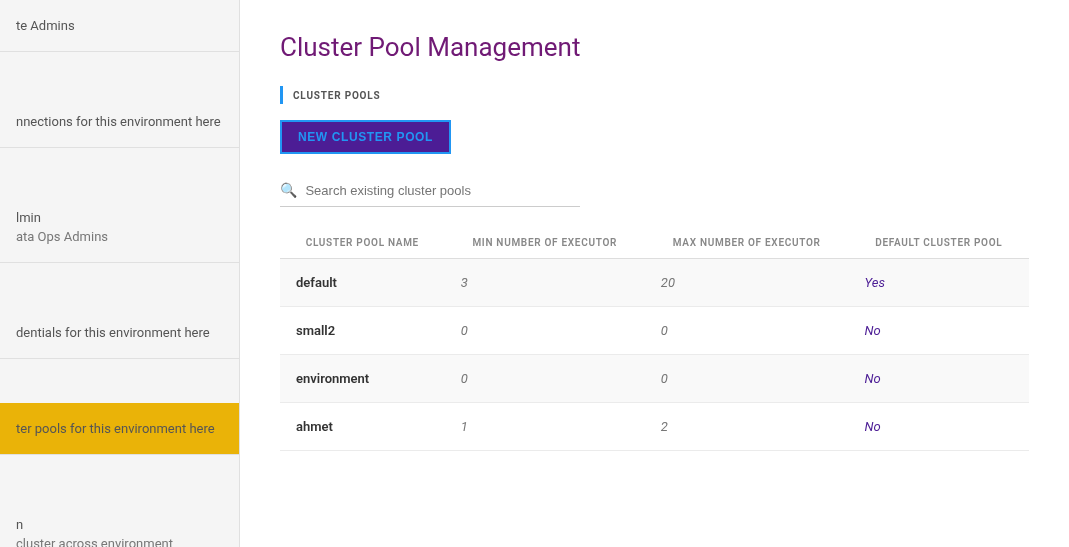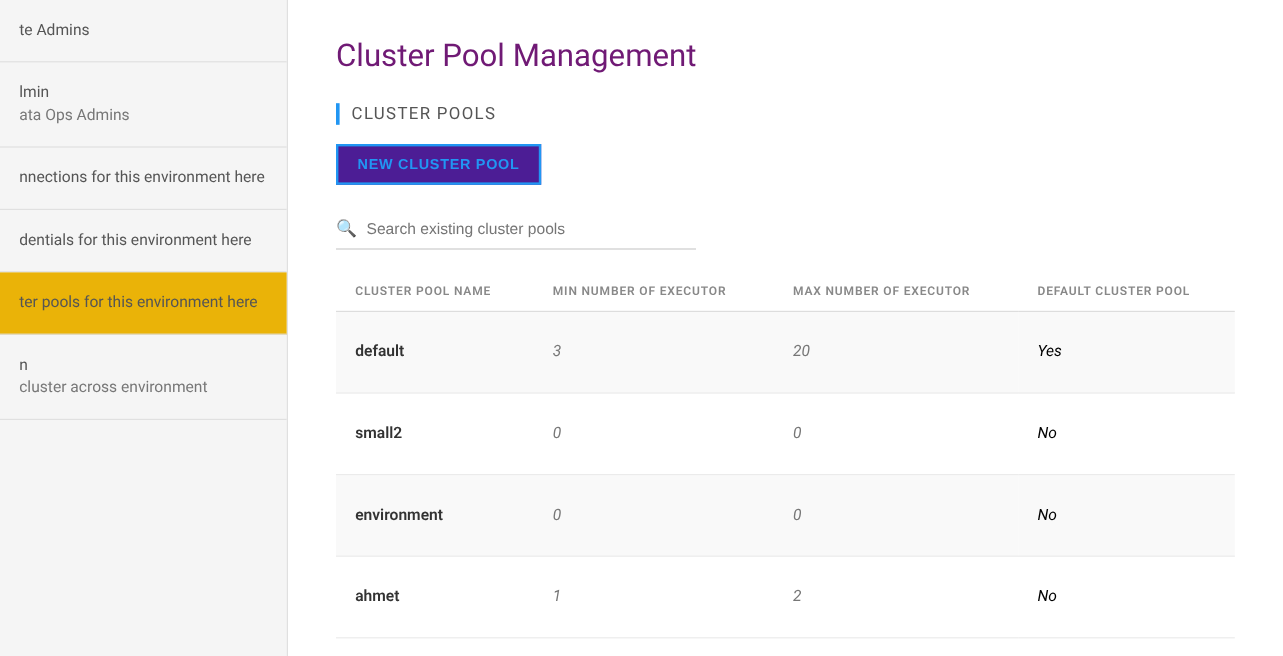--- a/index.html
+++ b/index.html
@@ -14,20 +14,21 @@
 
     
     .sidebar {
       width: 240px;
       min-width: 240px;
       background: #f5f5f5;
       border-right: 1px solid #e0e0e0;
       display: flex;
       flex-direction: column;
       overflow: hidden;
+      gap: 44px;
     }
 
     .sidebar-item {
       padding: 18px 16px;
       border-bottom: 1px solid #e0e0e0;
       cursor: pointer;
       font-size: 13px;
       color: #555;
     }
 
@@ -69,22 +70,22 @@
     }
 
     .section-header-bar {
       width: 3px;
       height: 18px;
       background: #2196f3;
       margin-right: 10px;
     }
 
     .section-title {
-      font-size: 14px;
-      font-weight: 400;
+      font-size: 10px;
+      font-weight: 700;
       letter-spacing: 0.08em;
       color: #555;
       text-transform: uppercase;
     }
 
     .new-cluster-btn {
       display: inline-block;
       border: 2px solid #2196f3;
       color: #2196f3;
       background: #4c1d95;
@@ -131,69 +132,69 @@
       border-bottom: 1px solid #ddd;
     }
 
     .cluster-table th {
       font-size: 10px;
       font-weight: 600;
       letter-spacing: 0.07em;
       color: #888;
       text-transform: uppercase;
       padding: 10px 16px;
-      text-align: left;
+      text-align: center;
     }
 
     .cluster-table tbody tr {
       border-bottom: 1px solid #ebebeb;
     }
 
     .cluster-table tbody tr:nth-child(odd) {
       background: #f9f9f9;
     }
 
     .cluster-table tbody tr:nth-child(even) {
       background: #fff;
     }
 
     .cluster-table td {
-      padding: 26px 16px;
+      padding: 16px 16px;
       font-size: 13px;
       color: #555;
     }
 
     .cluster-table td.name-col {
       font-weight: 600;
       color: #333;
     }
 
     .cluster-table td.number-col {
       font-style: italic;
       color: #777;
     }
 
     .cluster-table td.default-col {
       font-style: italic;
-      color: #000000;
+      color: #4c1d95;
     }
   </style>
 </head>
 <body>
 
 <div class="sidebar">
   <div class="sidebar-item">
     <div class="item-label">te Admins</div>
   </div>
   <div class="sidebar-item">
+    <div class="item-label">nnections for this environment here</div>
+  </div>
+  <div class="sidebar-item">
     <div class="item-label">lmin</div>
     <div class="item-sublabel">ata Ops Admins</div>
-  </div>
-  <div class="sidebar-item">
-    <div class="item-label">nnections for this environment here</div>
   </div>
   <div class="sidebar-item">
     <div class="item-label">dentials for this environment here</div>
   </div>
   <div class="sidebar-item active">
     <div class="item-label">ter pools for this environment here</div>
   </div>
   <div class="sidebar-item">
     <div class="item-label">n</div>
     <div class="item-sublabel">cluster across environment</div>

